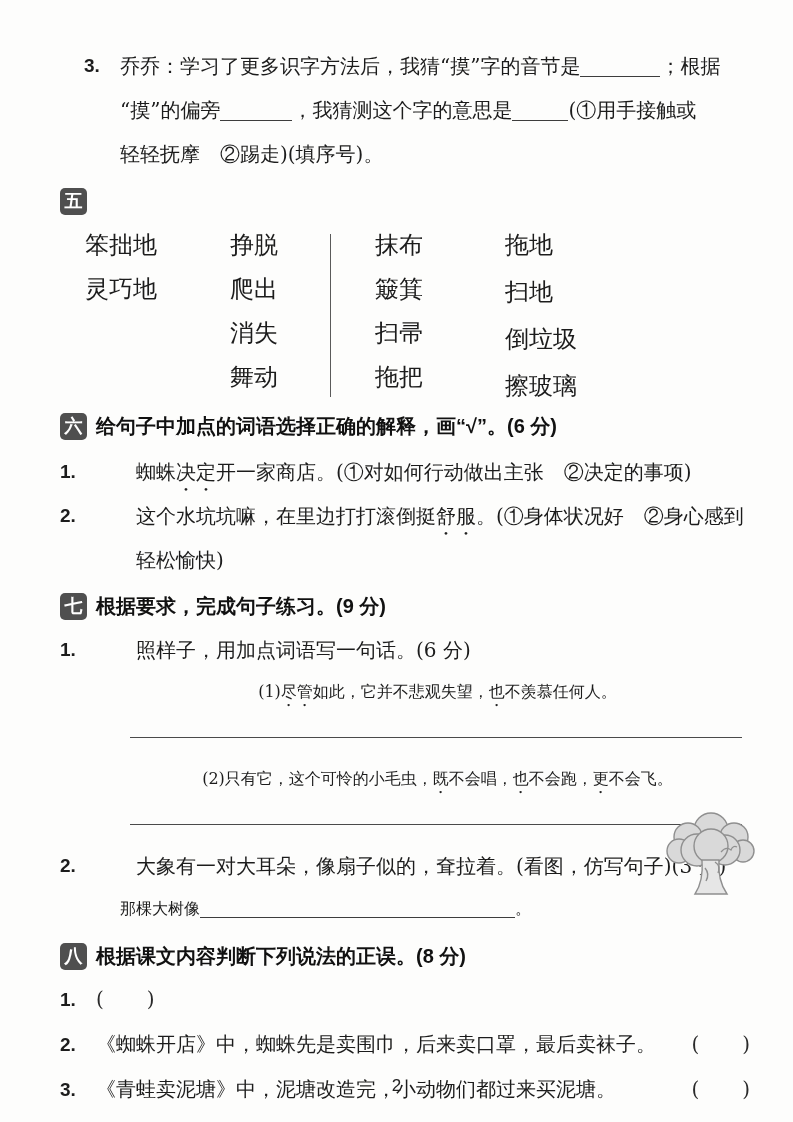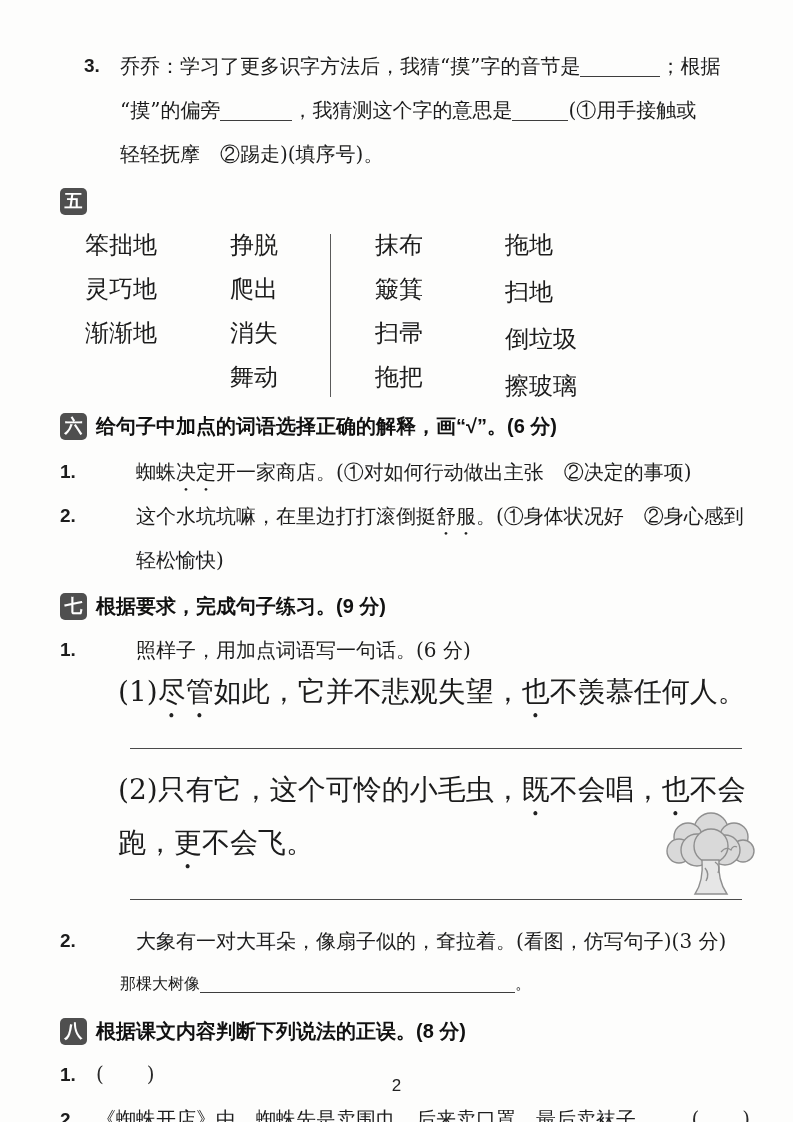--- a/index.html
+++ b/index.html
@@ -49,21 +49,21 @@
 
   
   .dot {
     -webkit-text-emphasis: filled dot #222;
     -webkit-text-emphasis-position: under left;
     text-emphasis: filled dot #222;
     text-emphasis-position: under left;
   }
 
   
-  .sub { font-size: 28px; line-height: 42px; margin-left: 58px; }
+  .sub { font-size: 16px; line-height: 42px; margin-left: 58px; text-align: center; }
   .ansline { height: 0; border-bottom: 1.5px solid #4a4a4a; width: 612px; margin: 24px 0 20px 70px; }
   .answer-row { font-size: 16px; line-height: 44px; margin-left: 60px; }
 
   
   .tf { display: flex; align-items: baseline; font-size: 20px; line-height: 44px; }
   .tf .qnum { flex: none; width: 36px; font-family: "Liberation Sans", sans-serif; font-weight: 600; font-size: 19px; }
   .tf .ttext { flex: 1; }
   .tf .paren { flex: none; margin-right: 6px; letter-spacing: 1px; color: #2a2a2a; }
 
   
@@ -94,21 +94,20 @@
     </div>
   </div>
 
   <div class="sec-header">
     <span class="badge">五</span>
   </div>
   <div class="match">
     <div class="mcol mc1">
       <span class="mword">笨拙地</span>
       <span class="mword">灵巧地</span>
-      <span class="mword">渐渐地</span>
     </div>
     <div class="mcol mc2">
       <span class="mword">挣脱</span>
       <span class="mword">爬出</span>
       <span class="mword">消失</span>
       <span class="mword">舞动</span>
     </div>
     <div class="vline"></div>
     <div class="mcol mc3">
       <span class="mword">抹布</span>

